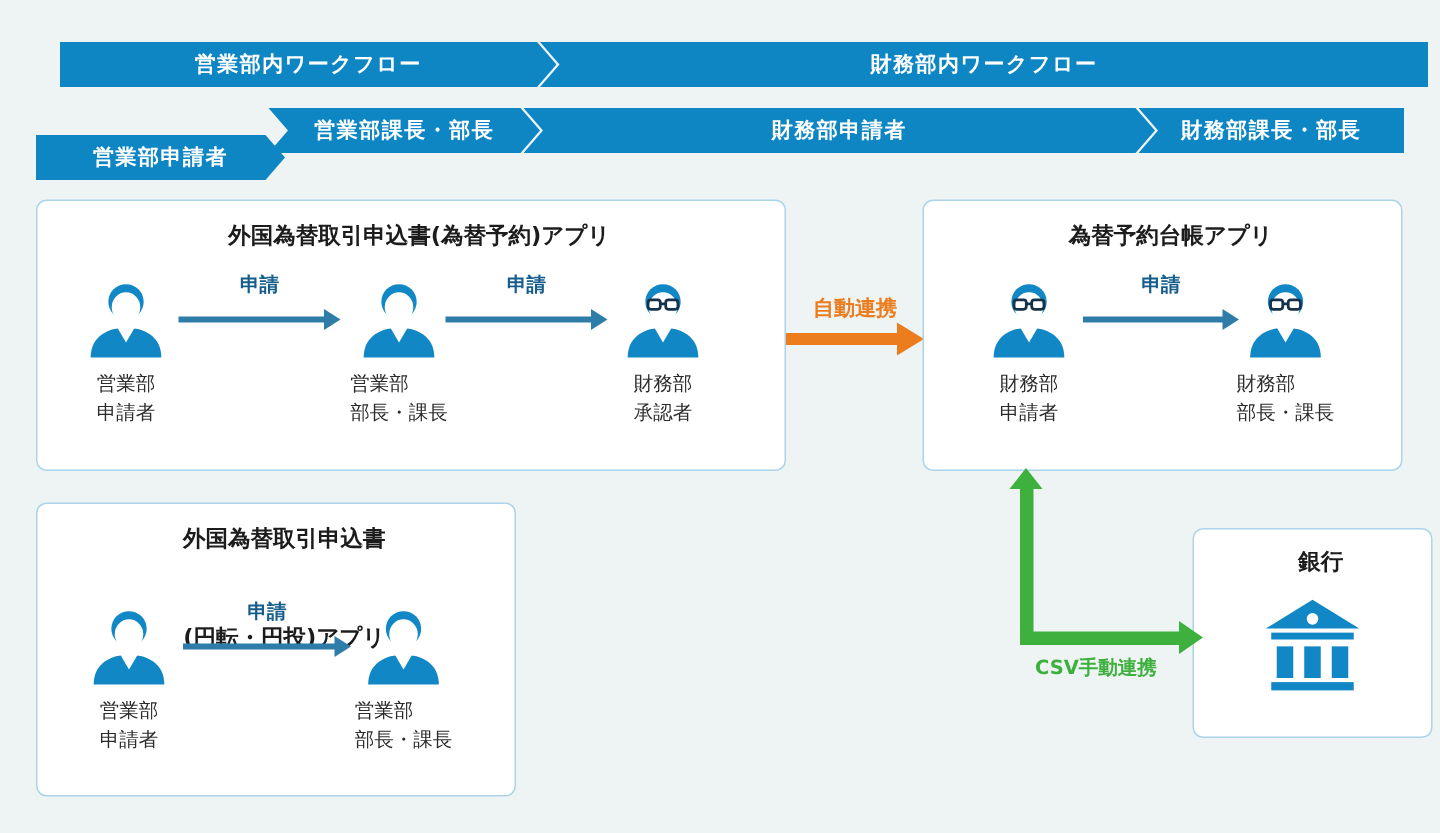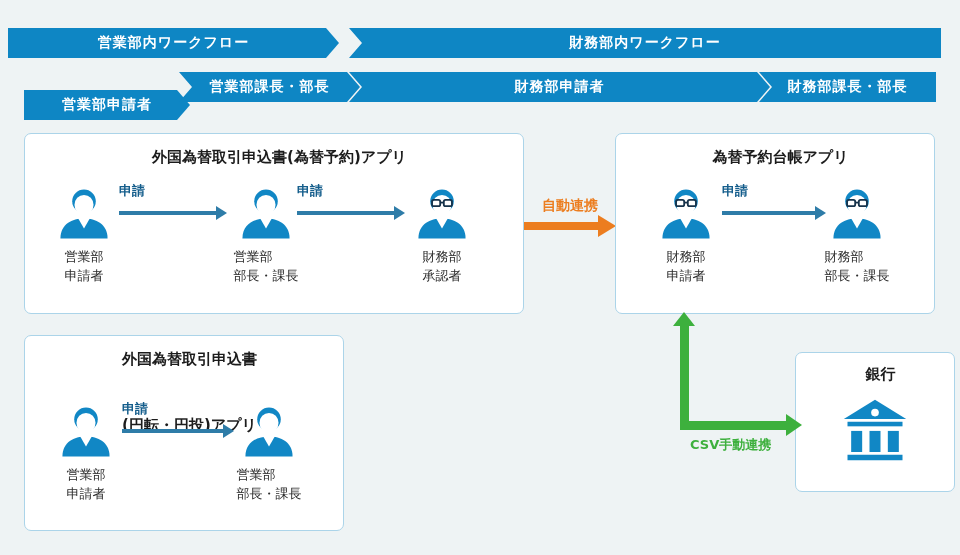--- a/index.html
+++ b/index.html
@@ -30,21 +30,21 @@
   .box-title{position:absolute;left:0;right:0;top:13px;text-align:center;font-size:15px;
     font-weight:bold;color:var(--ink);line-height:1.45;padding-left:11px;}
 
   
   .person{position:absolute;width:96px;display:flex;flex-direction:column;align-items:center;}
   .person svg{width:58px;height:58px;display:block;}
   .plabel{margin-top:6px;font-size:13px;color:var(--label);line-height:1.45;text-align:left;}
   .plabel span{display:block;}
 
   
-  .mini-arrow{position:absolute;text-align:left;}
+  .mini-arrow{position:absolute;text-align:center;}
   .mini-arrow .lbl{font-size:13px;font-weight:bold;color:#155e8c;height:18px;line-height:18px;}
   .mini-arrow .line{position:relative;height:14px;margin-top:6px;}
   .mini-arrow .shaft{position:absolute;left:0;right:10px;top:5px;height:4px;background:var(--arrow);}
   .mini-arrow .head{position:absolute;right:0;top:0;width:0;height:0;
     border-left:11px solid var(--arrow);border-top:7px solid transparent;border-bottom:7px solid transparent;}
 
   
   .auto-label{position:absolute;left:522px;top:197px;width:96px;text-align:center;
     font-size:14px;font-weight:bold;color:var(--orange);}
   .auto-shaft{position:absolute;left:524px;top:222px;width:76px;height:8px;background:var(--orange);}
@@ -88,21 +88,21 @@
       <rect x="14" y="37" width="12" height="23"></rect>
       <rect x="34" y="37" width="12" height="23"></rect>
       <rect x="54" y="37" width="12" height="23"></rect>
       <rect x="10" y="63" width="60" height="6"></rect>
     </g>
   </defs>
 </svg>
 
 <div class="canvas">
 
-  <div class="banner-row" style="left:8px;top:28px;gap:21px;">
+  <div class="banner-row" style="left:40px;top:28px;">
     <div class="banner chev-first" style="width:331px;">
       <span>営業部内ワークフロー</span>
     </div>
     <div class="banner chev-last" style="width:592px;">
       <span>財務部内ワークフロー</span>
     </div>
   </div>
 
   <div class="banner-row" style="left:24px;top:72px;">
     <div class="banner chev-first" style="width:166px;margin-top:18px;">

